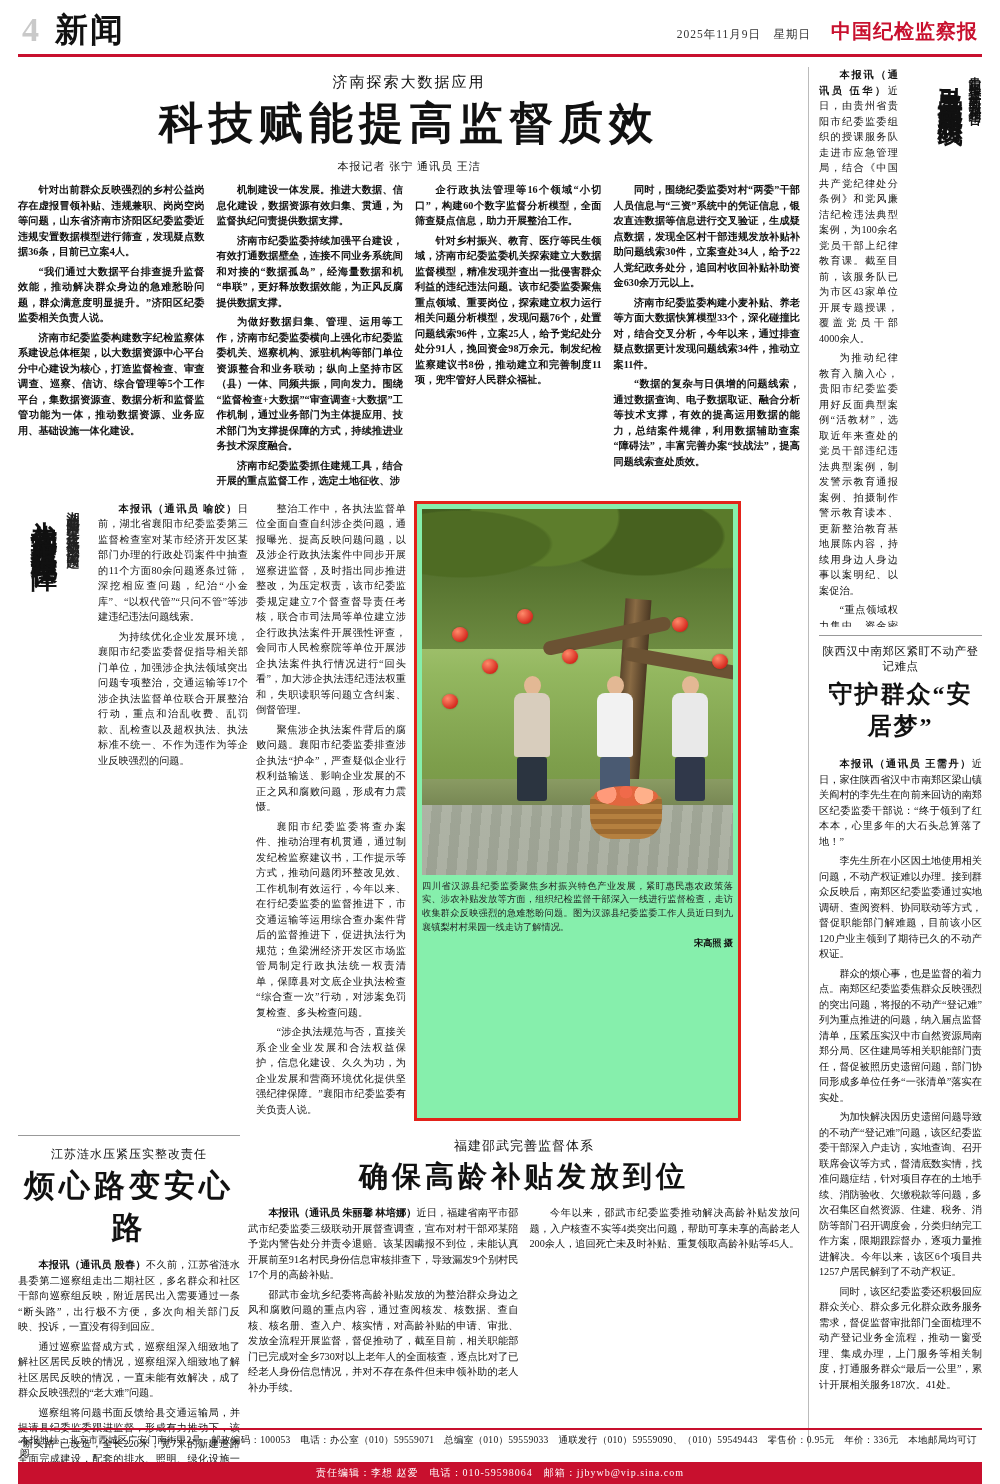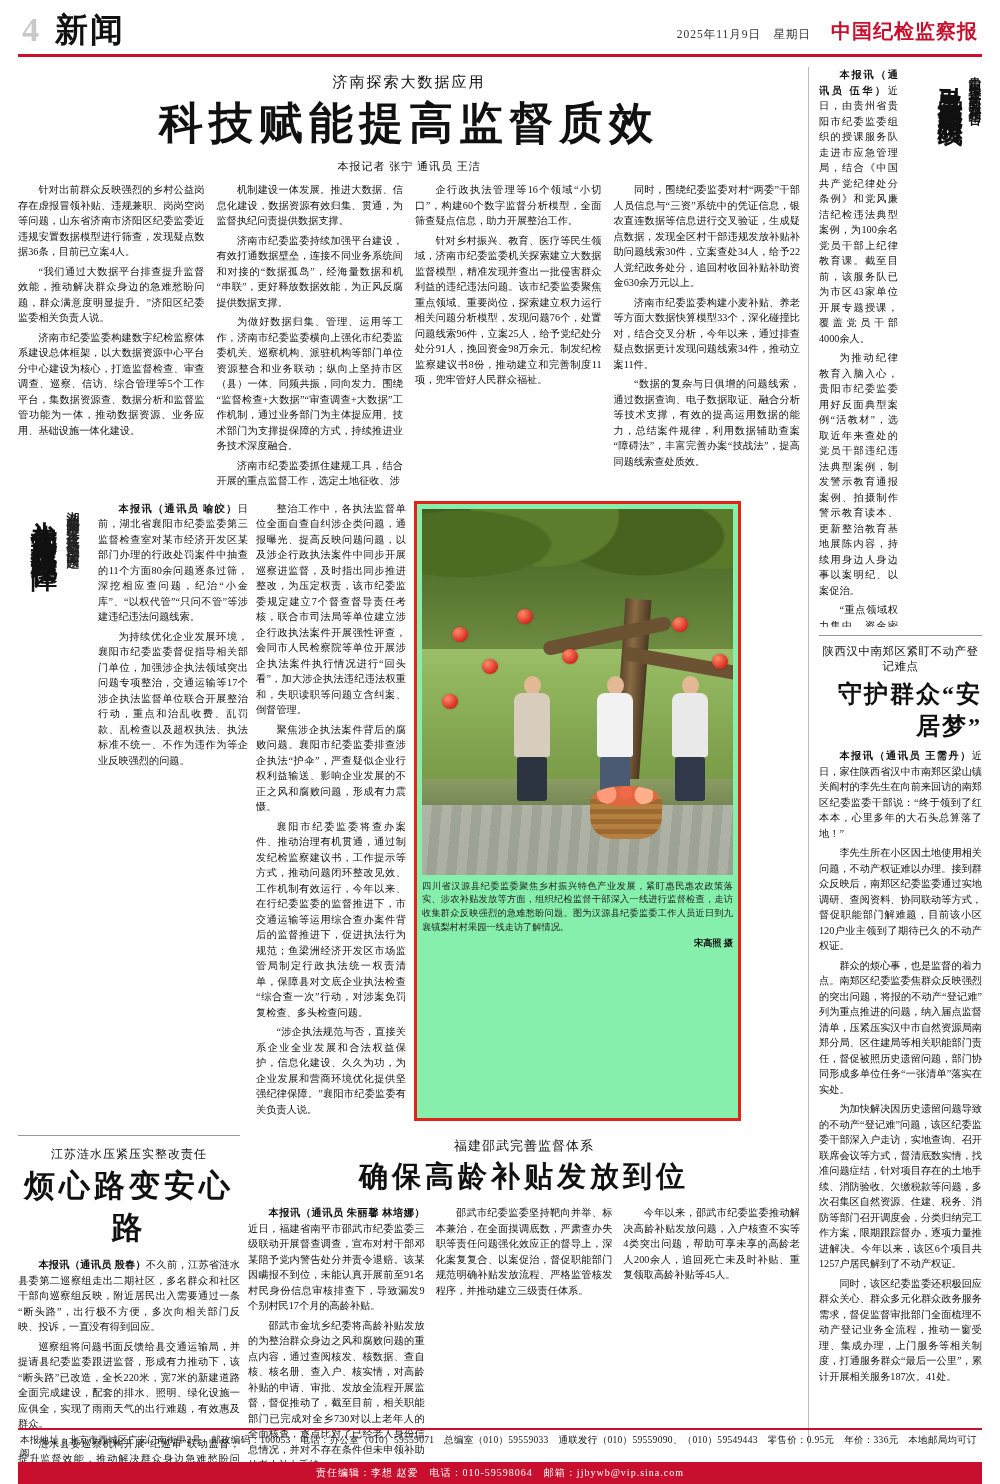--- a/index.html
+++ b/index.html
@@ -75,21 +75,21 @@
   }
   .p {
     font-size: 10.2px; line-height: 1.52; text-align: justify;
     text-justify: inter-ideograph; margin: 0 0 4px 0;
     text-indent: 2em;
   }
   .lead { font-weight: bold; }
 
   
   .upper-cols {
-    display: flex; gap: 12px;
+    display: flex; gap: 12px; font-weight: bold;
   }
   .upper-cols .col { width: 25%; }
 
   
   .vert-head {
     writing-mode: vertical-rl;
     text-orientation: upright;
     font-weight: bold;
     letter-spacing: 3px;
     line-height: 1.15;
@@ -298,36 +298,34 @@
         </div>
       </div>
 
       <div class="left-feature" style="margin-top:6px;">
         <div style="width:222px;">
           <p class="p"></p>
           <hr class="hr-thin">
           <div class="sub-kicker" style="font-size:12px;">江苏涟水压紧压实整改责任</div>
           <div class="sub-head sm" style="font-size:31px;">烦心路变安心路</div>
           <p class="p"><span class="lead">本报讯（通讯员 殷春）</span><span>不久前，江苏省涟水县委第二巡察组走出二期社区，多名群众和社区干部向巡察组反映，附近居民出入需要通过一条“断头路”，出行极不方便，多次向相关部门反映、投诉，一直没有得到回应。</span></p>
+          <p class="p">通过巡察监督成方式，巡察组深入细致地了解社区居民反映的情况，巡察组深入细致地了解社区居民反映的情况，一直未能有效解决，成了群众反映强烈的“老大难”问题。</p>
           <p class="p">巡察组将问题书面反馈给县交通运输局，并提请县纪委监委跟进监督，形成有力推动下，该“断头路”已改造，全长220米，宽7米的新建道路全面完成建设，配套的排水、照明、绿化设施一应俱全，实现了雨雨天气的出行难题，有效惠及群众。</p>
           <p class="p">涟水县委巡察机构开展“纪巡审”联动监督，提升监督效能，推动解决群众身边急难愁盼问题，紧盯群众诉求，做到“要办、快办”。今年以来，该县共整改问题30余处、立案查处“断头路”13条20余公里，不断提高人民群众获得感、幸福感、安全感。</p>
         </div>
 
         <div style="width:552px;">
           <div class="sub-kicker">福建邵武完善监督体系</div>
           <div class="sub-head">确保高龄补贴发放到位</div>
           <div class="three-col">
             <div>
               <p class="p"><span class="lead">本报讯（通讯员 朱丽馨 林培娜）</span><span>近日，福建省南平市邵武市纪委监委三级联动开展督查调查，宣布对村干部邓某陪予党内警告处分并责令退赔。该某因瞒报不到位，未能认真开展前至91名村民身份信息审核排查下，导致漏发9个别村民17个月的高龄补贴。</span></p>
               <p class="p">邵武市金坑乡纪委将高龄补贴发放的为整治群众身边之风和腐败问题的重点内容，通过查阅核发、核数据、查自核、核名册、查入户、核实情，对高龄补贴的申请、审批、发放全流程开展监督，督促推动了，截至目前，相关职能部门已完成对全乡730对以上老年人的全面核查，逐点比对了已经老人身份信息情况，并对不存在条件但未申领补助的老人补办手续。</p>
             </div>
             <div>
-              <p class="p">邵武市纪委监委坚持靶向并举、标本兼治，在全面摸调底数，严肃查办失职等责任问题强化效应正的督导上，深化案复复合、以案促治，督促职能部门规范明确补贴发放流程、严格监管核发程序，并推动建立三级责任体系。</p>
-            </div>
-            <div>
               <p class="p">今年以来，邵武市纪委监委推动解决高龄补贴发放问题，入户核查不实等4类突出问题，帮助可享未享的高龄老人200余人，追回死亡未及时补贴、重复领取高龄补贴等45人。</p>
             </div>
           </div>
 
         </div>
       </div>
 
     </div>
 
     <div class="right-rail">
@@ -342,21 +340,21 @@
         <div style="width:78px; display:flex; gap:4px; justify-content:flex-end;">
           <div class="vert-head" style="font-size:25px;">引导党员干部筑牢思想防线</div>
           <div class="vert-head" style="font-size:12.5px;">贵阳坚持正反两面教育相结合</div>
         </div>
       </div>
 
       <hr class="hr-thin">
 
       <div>
         <div style="font-size:11.5px; text-align:center; letter-spacing:0.5px;">陕西汉中南郑区紧盯不动产登记难点</div>
-        <div style="font-size:24px; font-weight:bold; text-align:right; letter-spacing:2px; margin:4px 0 6px;">守护群众“安居梦”</div>
+        <div style="font-size:24px; font-weight:bold; text-align:center; letter-spacing:2px; margin:4px 0 14px;">守护群众“安居梦”</div>
         <p class="p"><span class="lead">本报讯（通讯员 王需丹）</span><span>近日，家住陕西省汉中市南郑区梁山镇关阎村的李先生在向前来回访的南郑区纪委监委干部说：“终于领到了红本本，心里多年的大石头总算落了地！”</span></p>
         <p class="p">李先生所在小区因土地使用相关问题，不动产权证难以办理。接到群众反映后，南郑区纪委监委通过实地调研、查阅资料、协同联动等方式，督促职能部门解难题，目前该小区120户业主领到了期待已久的不动产权证。</p>
         <p class="p">群众的烦心事，也是监督的着力点。南郑区纪委监委焦群众反映强烈的突出问题，将报的不动产“登记难”列为重点推进的问题，纳入届点监督清单，压紧压实汉中市自然资源局南郑分局、区住建局等相关职能部门责任，督促被照历史遗留问题，部门协同形成多单位任务“一张清单”落实在实处。</p>
         <p class="p">为加快解决因历史遗留问题导致的不动产“登记难”问题，该区纪委监委干部深入户走访，实地查询、召开联席会议等方式，督清底数实情，找准问题症结，针对项目存在的土地手续、消防验收、欠缴税款等问题，多次召集区自然资源、住建、税务、消防等部门召开调度会，分类归纳完工作方案，限期跟踪督办，逐项力量推进解决。今年以来，该区6个项目共1257户居民解到了不动产权证。</p>
         <p class="p">同时，该区纪委监委还积极回应群众关心、群众多元化群众政务服务需求，督促监督审批部门全面梳理不动产登记业务全流程，推动一窗受理、集成办理，上门服务等相关制度，打通服务群众“最后一公里”，累计开展相关服务187次。41处。</p>
       </div>
 
     </div>
   </div>
 

